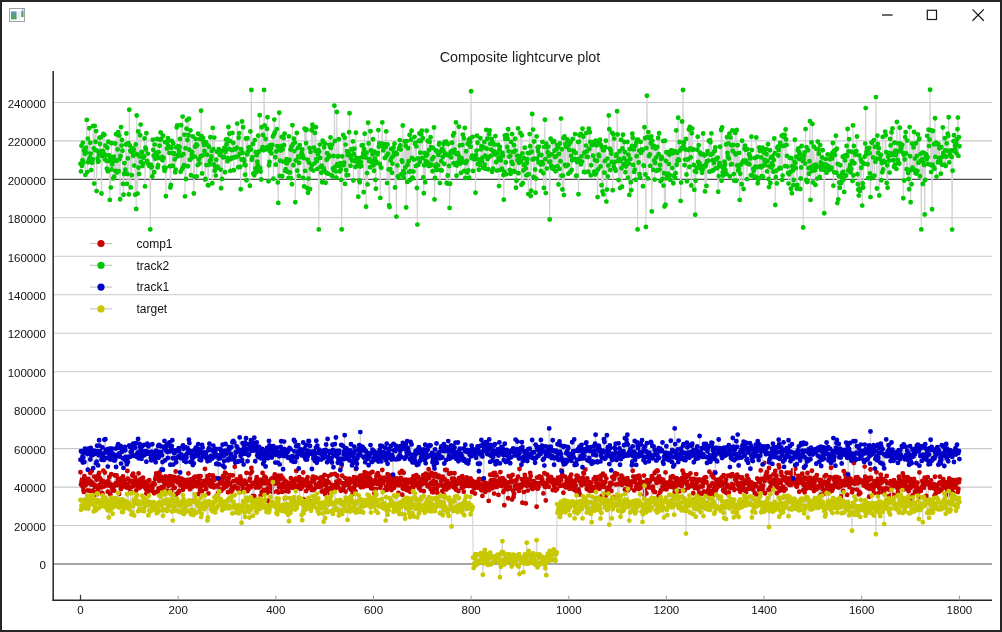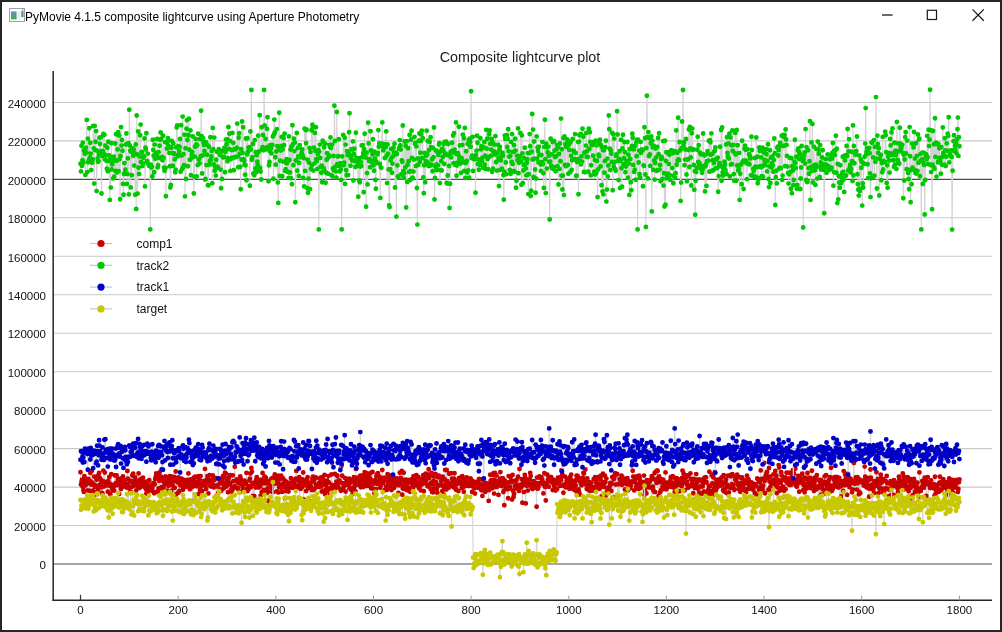--- a/index.html
+++ b/index.html
@@ -78,19 +78,18 @@
           <stop offset="1" stop-color="#46a84b"></stop>
 </linearGradient>
       </defs>
 <rect x="0.5" y="0.5" width="15" height="13" fill="#fff" stroke="#9aa1a7" stroke-width="1.1" rx="0.5"></rect>
 <rect x="2" y="3.4" width="5.6" height="8" fill="url(#gg)"></rect>
 <rect x="8.8" y="3.4" width="0.8" height="8" fill="#dcdfe1"></rect>
 <rect x="10.2" y="3.4" width="0.8" height="8" fill="#dcdfe1"></rect>
 <rect x="12.2" y="3" width="2.4" height="6" fill="url(#gg)"></rect>
 <rect x="12.8" y="1.3" width="1.8" height="1.2" fill="#7aa4d8"></rect>
 </svg>
-<div id="wtitle">PyMovie 4.1.5 composite lightcurve using Aperture Photometry</div>
 <svg width="120" height="29" viewBox="0 0 120 29" style="position:absolute;left:879px;top:0">
 <path d="M1 13h10.6" stroke="#1a1a1a" stroke-width="1.3" fill="none"></path>
 <rect x="46.3" y="8.3" width="9.2" height="9.2" stroke="#1a1a1a" stroke-width="1.2" fill="none"></rect>
 <path d="M91.5 7.4 102.8 18.7M102.8 7.4 91.5 18.7" stroke="#1a1a1a" stroke-width="1.3" fill="none"></path>
 </svg>
 </div>
 <div id="ptitle">Composite lightcurve plot</div>
 </body></html>

